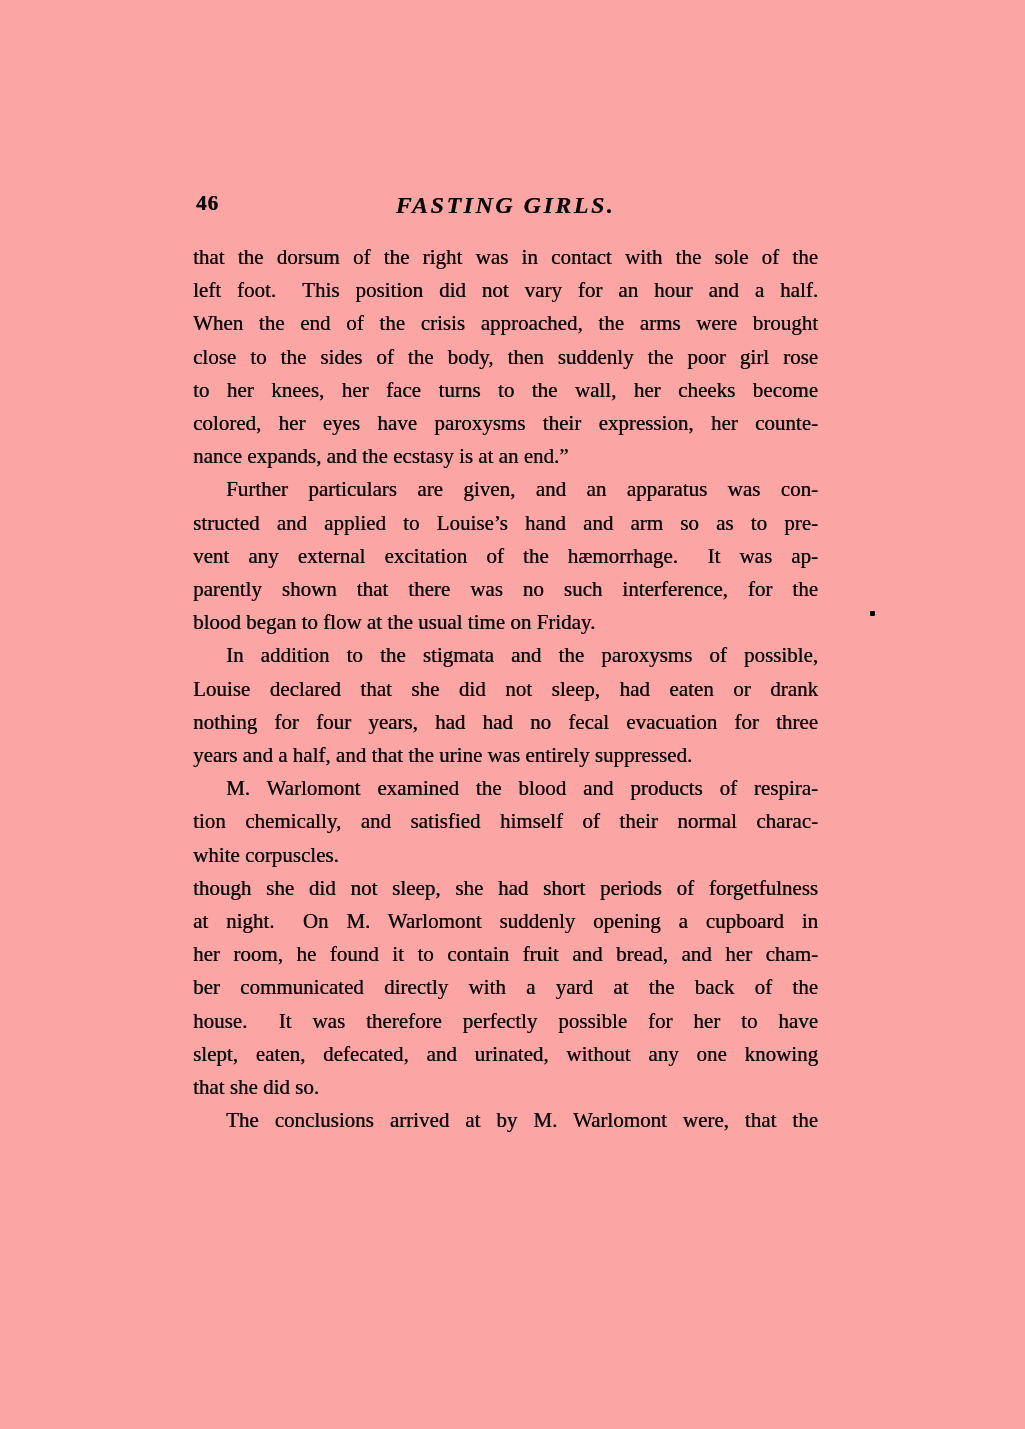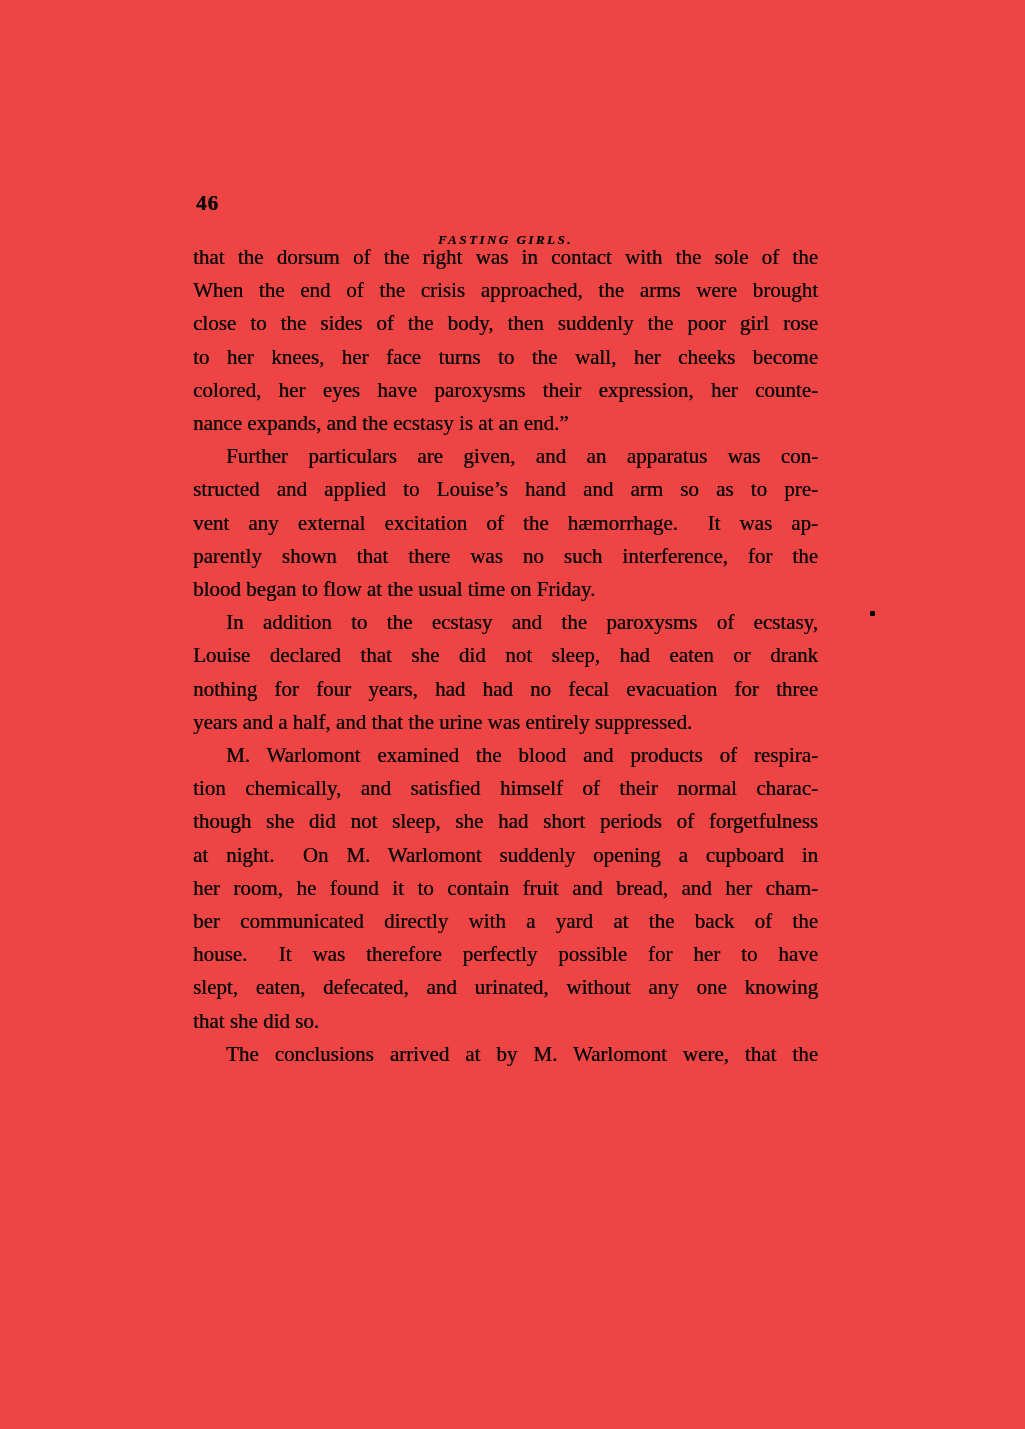--- a/index.html
+++ b/index.html
@@ -4,21 +4,21 @@
 <style>
   html, body {
     margin: 0;
     padding: 0;
     background: #ffffff;
   }
   .page {
     position: relative;
     width: 1025px;
     height: 1429px;
-    background: #ef4444;
+    background: #fca5a5;
     overflow: hidden;
     font-family: "Liberation Serif", serif;
     color: #0a0a0a;
   }
   .header {
     position: absolute;
     left: 193px;
     top: 190px;
     width: 625px;
     height: 28px;
@@ -33,24 +33,23 @@
     text-shadow: 0.4px 0.2px 0 rgba(10,10,10,0.8);
   }
   .title {
     position: absolute;
     left: 0;
     top: 2px;
     width: 100%;
     text-align: center;
     font-style: italic;
     font-weight: 700;
-    font-size: 13px;
+    font-size: 24px;
     letter-spacing: 2.5px;
     text-shadow: 0.3px 0.2px 0 rgba(10,10,10,0.7);
-    margin-top: 40px;
   }
   .text-block {
     position: absolute;
     left: 193px;
     top: 241px;
     width: 625px;
     font-size: 21px;
     line-height: 33.2px;
     text-shadow: 0.4px 0.2px 0 rgba(10,10,10,0.8);
   }
@@ -78,36 +77,38 @@
 <body>
 
 <div class="page">
   <div class="header">
     <span class="pagenum">46</span>
     <div class="title">FASTING GIRLS.</div>
   </div>
 
   <div class="text-block" id="text-block">
       <div class="line">that the dorsum of the right was in contact with the sole of the</div>
+      <div class="line">left foot.  This position did not vary for an hour and a half.</div>
       <div class="line">When the end of the crisis approached, the arms were brought</div>
       <div class="line">close to the sides of the body, then suddenly the poor girl rose</div>
       <div class="line">to her knees, her face turns to the wall, her cheeks become</div>
       <div class="line">colored, her eyes have paroxysms their expression, her counte-</div>
       <div class="line para-end">nance expands, and the ecstasy is at an end.”</div>
       <div class="line indent">Further particulars are given, and an apparatus was con-</div>
       <div class="line">structed and applied to Louise’s hand and arm so as to pre-</div>
       <div class="line">vent any external excitation of the hæmorrhage.  It was ap-</div>
       <div class="line">parently shown that there was no such interference, for the</div>
       <div class="line para-end">blood began to flow at the usual time on Friday.</div>
-      <div class="line indent">In addition to the ecstasy and the paroxysms of ecstasy,</div>
+      <div class="line indent">In addition to the stigmata and the paroxysms of possible,</div>
       <div class="line">Louise declared that she did not sleep, had eaten or drank</div>
       <div class="line">nothing for four years, had had no fecal evacuation for three</div>
       <div class="line para-end">years and a half, and that the urine was entirely suppressed.</div>
       <div class="line indent">M. Warlomont examined the blood and products of respira-</div>
       <div class="line">tion chemically, and satisfied himself of their normal charac-</div>
+      <div class="line para-end">white corpuscles.</div>
       <div class="line">though she did not sleep, she had short periods of forgetfulness</div>
       <div class="line">at night.  On M. Warlomont suddenly opening a cupboard in</div>
       <div class="line">her room, he found it to contain fruit and bread, and her cham-</div>
       <div class="line">ber communicated directly with a yard at the back of the</div>
       <div class="line">house.  It was therefore perfectly possible for her to have</div>
       <div class="line">slept, eaten, defecated, and urinated, without any one knowing</div>
       <div class="line para-end">that she did so.</div>
       <div class="line indent">The conclusions arrived at by M. Warlomont were, that the</div>
     </div>
 

